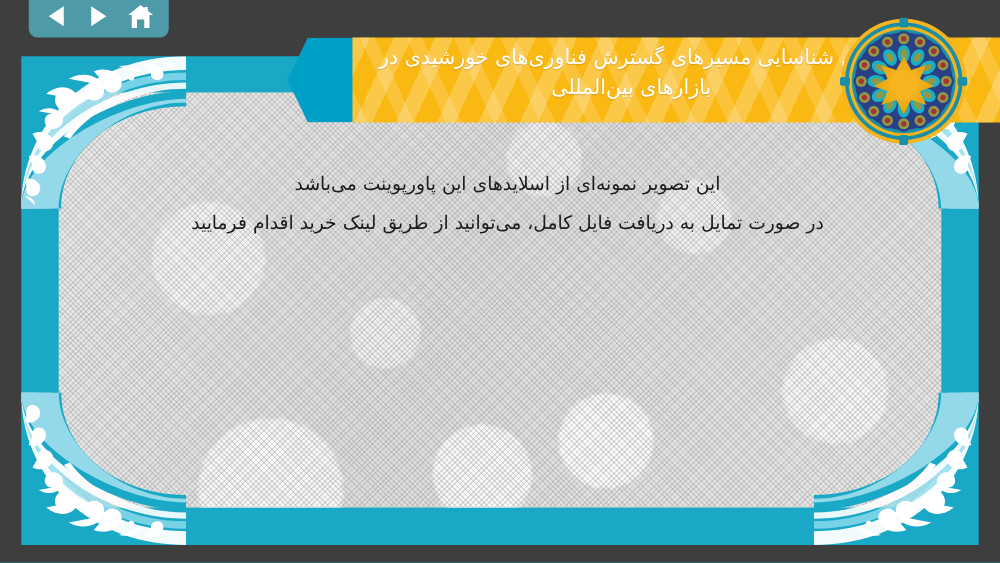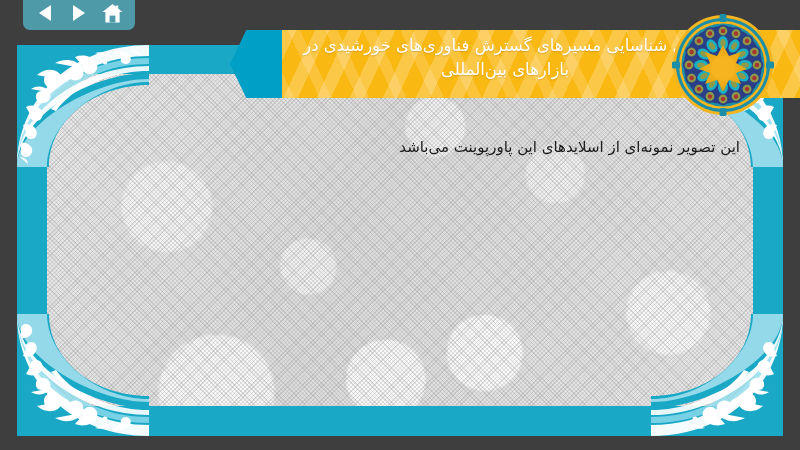--- a/index.html
+++ b/index.html
@@ -114,20 +114,21 @@
     position:absolute; right:26px; top:14px;
     width:102px; height:102px; z-index:35;
   }
   .medallion svg{ width:100%; height:100%; display:block; }
 
   
   .body-text{
     position:absolute;
     left:72px; right:60px; top:132px;
     direction:rtl;
+    text-align:center;
     color:#1b1b1b;
     font-size:15px;
     line-height:31px;
     z-index:20;
   }
   .body-text .tline{ display:block; white-space:nowrap; }
 </style>
 </head>
 <body>
 
@@ -318,20 +319,21 @@
         <rect x="47.5" y="0" width="7" height="8" rx="1.5"></rect>
         <rect x="47.5" y="94" width="7" height="8" rx="1.5"></rect>
         <rect x="0" y="47.5" width="8" height="7" rx="1.5"></rect>
         <rect x="94" y="47.5" width="8" height="7" rx="1.5"></rect>
       </g>
     </svg>
   </div>
 
   <div class="body-text">
     <span class="tline">این تصویر نمونه‌ای از اسلایدهای این پاورپوینت می‌باشد</span>
+    <span class="tline">در صورت تمایل به دریافت فایل کامل، می‌توانید از طریق لینک خرید اقدام فرمایید</span>
   </div>
 
   <div class="navbar">
     <div class="navbtn" title="previous">
       <span>
         <svg width="17" height="18" viewBox="0 0 17 18" xmlns="http://www.w3.org/2000/svg">
           <path d="M14 1 L2 9 L14 17 Z" fill="#ffffff"></path>
         </svg>
       </span>
     </div>

